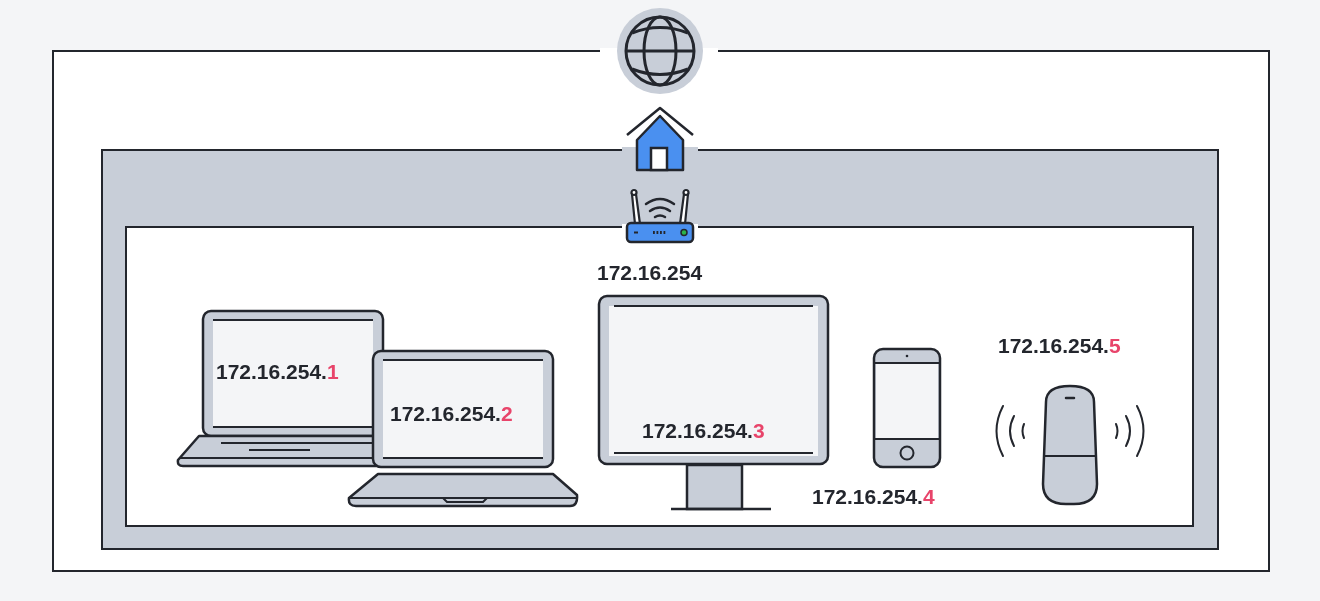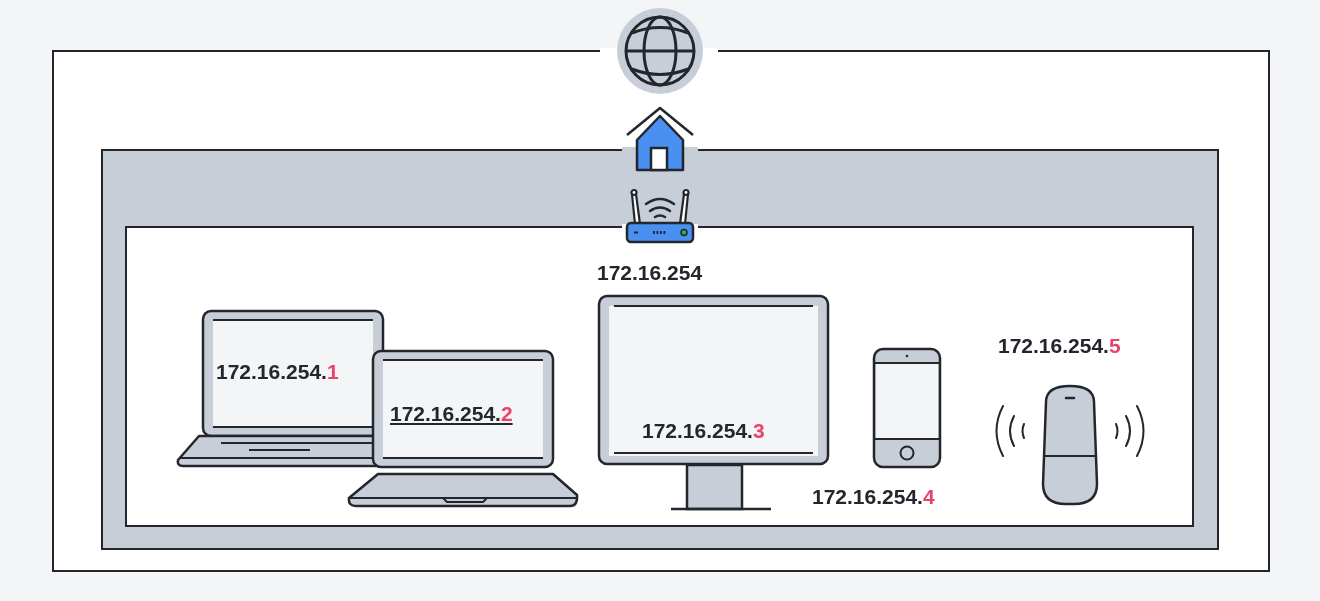--- a/index.html
+++ b/index.html
@@ -83,21 +83,21 @@
 
 <svg style="left:348px;top:350px;" width="232" height="162" viewBox="0 0 232 162">
   <rect x="25" y="1" width="180" height="116" rx="8" fill="#c8ced8" stroke="#23262d" stroke-width="2.5"></rect>
   <rect x="35" y="10" width="160" height="98" fill="#f4f5f7"></rect>
   <line x1="35" y1="10" x2="195" y2="10" stroke="#23262d" stroke-width="2"></line>
   <line x1="35" y1="108" x2="195" y2="108" stroke="#23262d" stroke-width="2"></line>
   <path d="M30 124 L205 124 L229 145 Q230 156 222 156 L8 156 Q0 156 1 148 Z" fill="#c8ced8" stroke="#23262d" stroke-width="2.5" stroke-linejoin="round"></path>
   <path d="M95 148 L99 152 L135 152 L139 148" fill="none" stroke="#23262d" stroke-width="2"></path>
   <line x1="2" y1="148" x2="228" y2="148" stroke="#23262d" stroke-width="2"></line>
 </svg>
-<div class="abs label" style="left:390px;top:402px;text-decoration:underline;">
+<div class="abs label" style="left:390px;top:402px;">
   <span>172.16.254.</span><span class="hl">2</span>
 </div>
 
 <svg style="left:598px;top:295px;" width="232" height="218" viewBox="0 0 232 218">
   <rect x="1" y="1" width="229" height="168" rx="8" fill="#c8ced8" stroke="#23262d" stroke-width="2.5"></rect>
   <rect x="11" y="11" width="209" height="150" fill="#f4f5f7"></rect>
   <line x1="16" y1="11" x2="215" y2="11" stroke="#23262d" stroke-width="2"></line>
   <line x1="16" y1="158" x2="215" y2="158" stroke="#23262d" stroke-width="2"></line>
   <rect x="89" y="170" width="55" height="44" fill="#c8ced8" stroke="#23262d" stroke-width="2.5"></rect>
   <line x1="73" y1="214" x2="173" y2="214" stroke="#23262d" stroke-width="2.5"></line>

